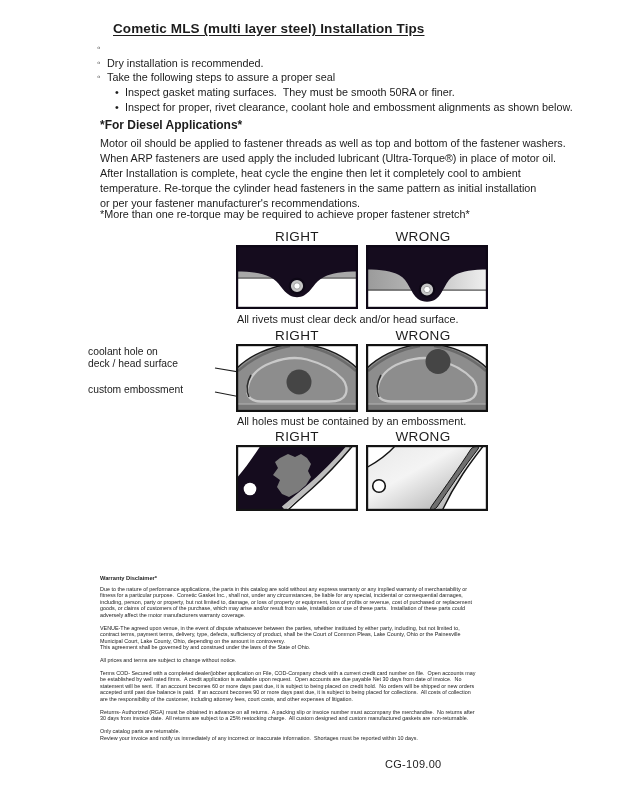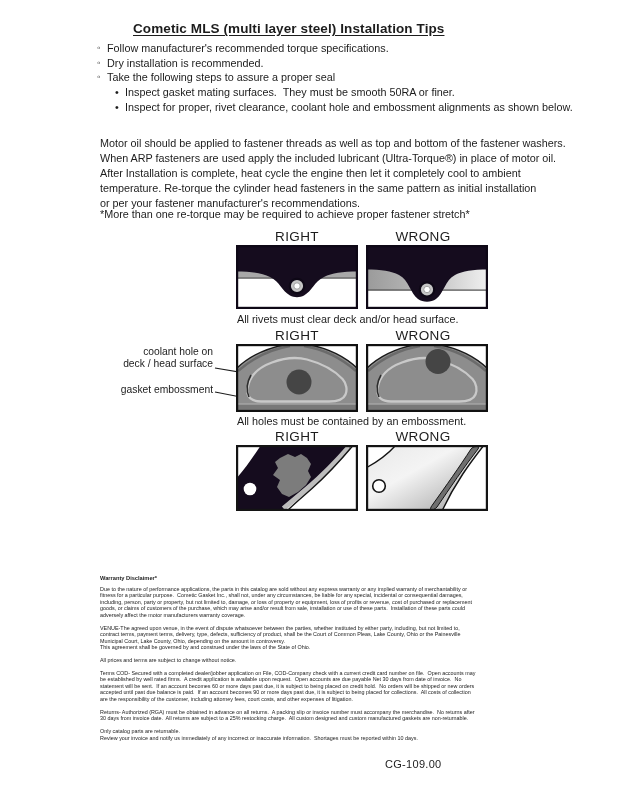--- a/index.html
+++ b/index.html
@@ -3,21 +3,21 @@
 <meta charset="utf-8">
 <style>
   html,body { margin:0; padding:0; background:#ffffff; }
   .page {
     position:relative; width:618px; height:800px; background:#ffffff;
     font-family:"Liberation Sans", sans-serif; color:#1c1c1c; overflow:hidden;
   }
   .title {
     position:absolute; left:113px; top:21px;
     font-size:13.5px; font-weight:bold; text-decoration:underline;
-    text-underline-offset:2px; letter-spacing:0.1px;margin-left:20px;
+    text-underline-offset:2px; letter-spacing:0.1px;
   }
   .bullets { position:absolute; left:97px; top:41px; font-size:10.8px; }
   .bullet-row { display:flex; line-height:14.7px; }
   .bullet-marker { width:10px; flex:none; }
   .bullet-marker.open { font-size:10px; }
   .bullet-row.sub { margin-left:18px; }
   .bullet-text { white-space:pre; }
   .diesel-heading { position:absolute; left:100px; top:118px; font-size:12px; font-weight:bold; }
   .body-para { position:absolute; left:100px; font-size:10.8px; line-height:14.8px; white-space:pre; }
   .para-1 { top:136px; }
@@ -33,59 +33,59 @@
   .fig { position:absolute; display:block; }
   .fig-left { left:236px; }
   .fig-right { left:366px; }
   .row-1 .fig { top:16px; }
   .row-2 .fig { top:16px; }
   .row-3 .fig { top:16px; }
   .caption { position:absolute; left:237px; font-size:10.8px; line-height:13px; white-space:pre; }
   .row-1 .caption { top:84px; }
   .row-2 .caption { top:87px; }
   .row-3 .caption { top:84px; }
-  .callout { position:absolute; text-align:right; font-size:10.3px; line-height:11.5px; white-space:pre-line; }
+  .callout { position:absolute; text-align:left; font-size:10.3px; line-height:11.5px; white-space:pre-line; }
   .callout-coolant { left:88px; width:125px; top:18px; }
   .callout-gasket { left:88px; width:125px; top:56px; }
   .pointer-overlay { position:absolute; left:0; top:0; width:618px; height:104px; pointer-events:none; }
   .disclaimer { position:absolute; left:100px; top:575px; width:440px; }
   .disclaimer h4 { margin:0 0 5px 0; font-size:5.7px; font-weight:bold; }
   .disclaimer p { margin:0 0 6.5px 0; font-size:5.4px; line-height:6.45px; white-space:pre; }
   .footer-code { position:absolute; left:385px; top:758px; font-size:11px; letter-spacing:0.3px; }
 </style>
 </head>
 <body>
 
 <div class="page">
 
   <div class="title">Cometic MLS (multi layer steel) Installation Tips</div>
 
   <div class="bullets">
     <div class="bullet-row">
       <span class="bullet-marker open">◦</span>
-      <span class="bullet-text">Follow manufacturer's recommended torque specifications.</span>
     </div>
     <div class="bullet-row">
       <span class="bullet-marker open">◦</span>
       <span class="bullet-text">Dry installation is recommended.</span>
     </div>
     <div class="bullet-row">
       <span class="bullet-marker open">◦</span>
       <span class="bullet-text">Take the following steps to assure a proper seal</span>
     </div>
     <div class="bullet-row sub">
       <span class="bullet-marker">•</span>
       <span class="bullet-text">Inspect gasket mating surfaces.  They must be smooth 50RA or finer.</span>
     </div>
     <div class="bullet-row sub">
       <span class="bullet-marker">•</span>
       <span class="bullet-text">Inspect for proper, rivet clearance, coolant hole and embossment alignments as shown below.</span>
     </div>
   </div>
 
+  <div class="diesel-heading">*For Diesel Applications*</div>
   <div class="body-para para-2">After Installation is complete, heat cycle the engine then let it completely cool to ambient
 temperature. Re-torque the cylinder head fasteners in the same pattern as initial installation
 or per your fastener manufacturer's recommendations.</div>
   <div class="body-para para-1">Motor oil should be applied to fastener threads as well as top and bottom of the fastener washers.
 When ARP fasteners are used apply the included lubricant (Ultra-Torque®) in place of motor oil.</div>
   <div class="body-para para-note">*More than one re-torque may be required to achieve proper fastener stretch*</div>
 
   <div class="diagram-row row-1">
     <div class="rw-label rw-left">RIGHT</div>
     <div class="rw-label rw-right">WRONG</div>
@@ -119,21 +119,21 @@
 
     <div class="caption">All rivets must clear deck and/or head surface.</div>
   </div>
 
   <div class="diagram-row row-2">
     <div class="rw-label rw-left">RIGHT</div>
     <div class="rw-label rw-right">WRONG</div>
 
     <div class="callout callout-coolant">coolant hole on
 deck / head surface</div>
-    <div class="callout callout-gasket">gasket embossment</div>
+    <div class="callout callout-gasket">custom embossment</div>
 
     <svg class="pointer-overlay" viewBox="0 0 618 104">
       <line x1="215" y1="40" x2="287" y2="52" stroke="#1c1c1c" stroke-width="1.1"></line>
       <line x1="215" y1="64" x2="261" y2="73" stroke="#1c1c1c" stroke-width="1.1"></line>
     </svg>
 
     <svg class="fig fig-left" width="122" height="68" viewBox="0 0 122 68">
       <rect x="0" y="0" width="122" height="68" fill="#8d8d8d"></rect>
       <path d="M0,0 H52 C33,3.5 13,12 0,25 Z" fill="#ffffff"></path>
       <path d="M122,0 H70 C89,3.5 109,12 122,25 Z" fill="#ffffff"></path>

